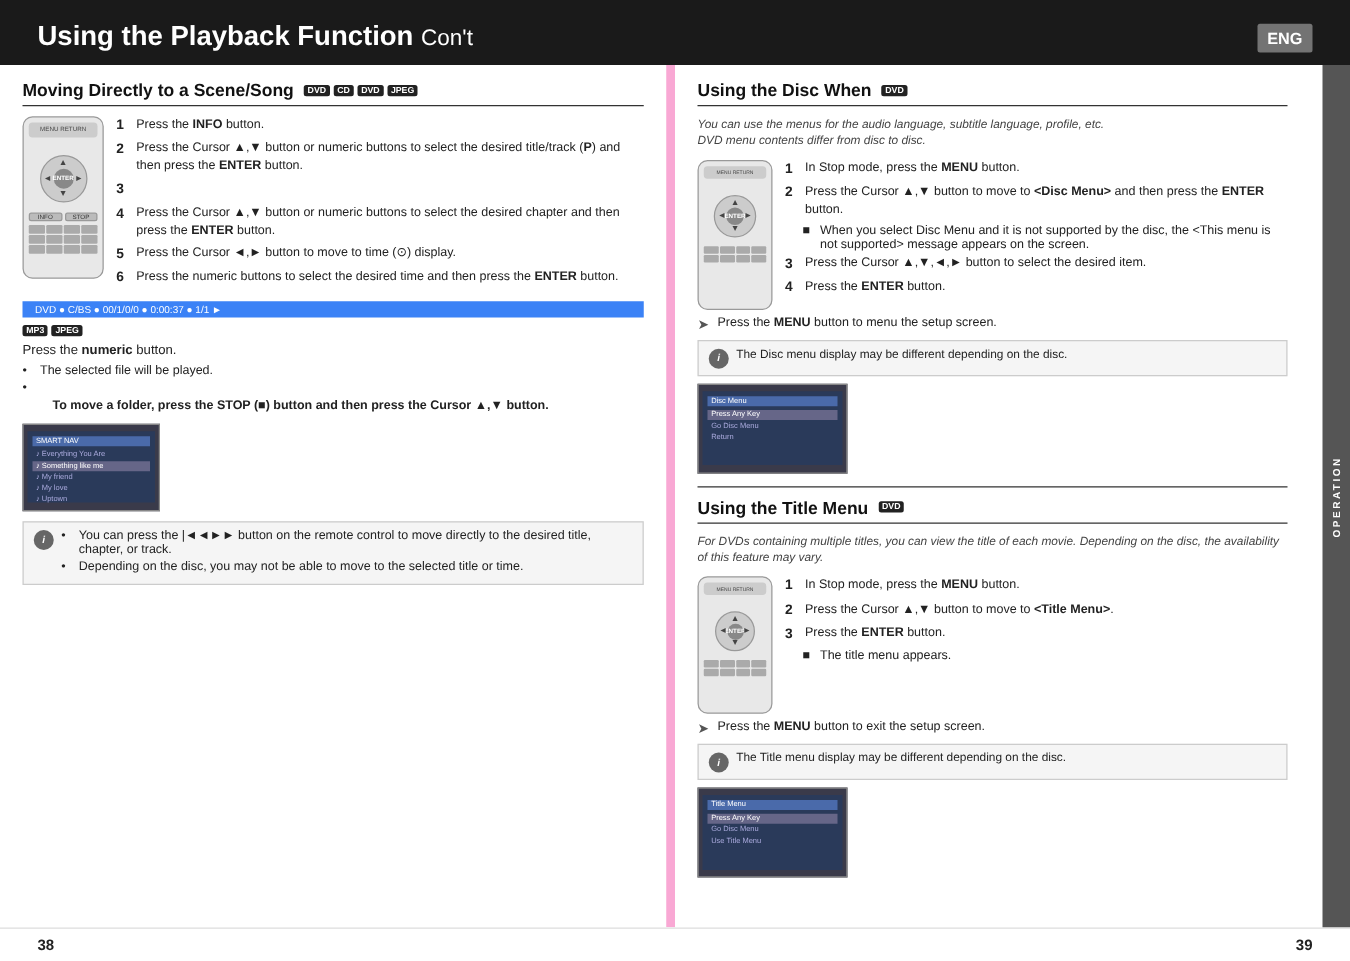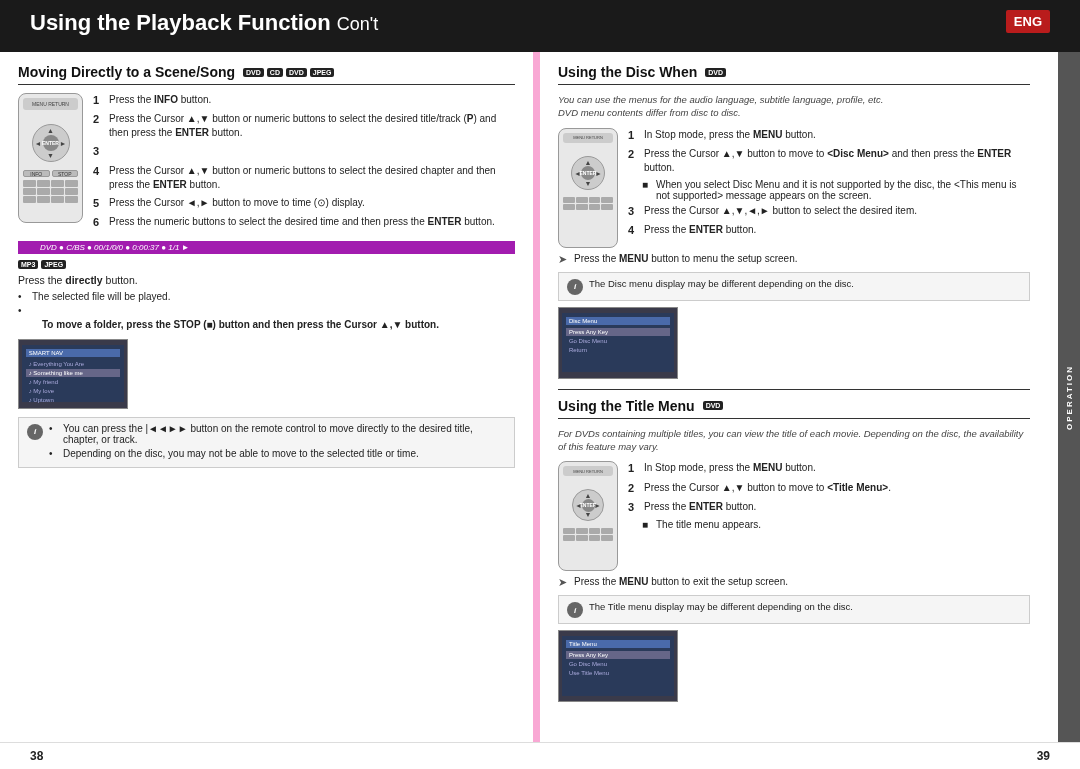--- a/index.html
+++ b/index.html
@@ -20,31 +20,31 @@
       flex-direction: column;
       padding: 0;
       position: relative;
     }
 
     
     .page-header {
       background: #1a1a1a;
       padding: 10px 30px;
       display: flex;
-      align-items: flex-start;
+      align-items: flex-end;
       justify-content: space-between;
       min-height: 52px;
     }
     .page-title {
       color: #fff;
       font-size: 22px;
       font-weight: bold;
     }
     .eng-badge {
-      background: #b91c1c;
+      background: #737373;
       color: #fff;
       font-size: 13px;
       font-weight: bold;
       padding: 4px 8px;
       border-radius: 2px;
     }
 
     
     .main-content {
       display: flex;
@@ -207,29 +207,28 @@
       display: flex;
       gap: 4px;
       margin-bottom: 3px;
       font-size: 10px;
     }
     .bullet-sym {
       min-width: 10px;
     }
 
     .disc-strip {
-      background: #a21caf;
+      background: #3b82f6;
       color: #fff;
       font-size: 8px;
-      padding: 2px 22px;
+      padding: 2px 10px;
       margin-top: 4px;
       margin-bottom: 6px;
       display: flex;
       gap: 8px;
-      font-style: italic;
     }
 
     .screen-placeholder {
       width: 110px;
       height: 70px;
       background: #3a3a4a;
       border: 1px solid #888;
       position: relative;
       margin-top: 4px;
       display: flex;
@@ -417,21 +416,21 @@
       <div class="disc-strip">
         <span>DVD ● C/BS ● 00/1/0/0 ● 0:00:37 ● 1/1 ►</span>
       </div>
 
       <div style="margin-bottom:5px;">
         <div class="numeric-icons">
           <span class="icon-badge">MP3</span>
           <span class="icon-badge">JPEG</span>
         </div>
         <p style="font-size:10.5px; margin-bottom:5px;">
-          Press the <span class="bold">directly</span> button.
+          Press the <span class="bold">numeric</span> button.
         </p>
         <div class="bullet-item">
           <span class="bullet-sym">•</span>
           <span>The selected file will be played.</span>
         </div>
         <div class="bullet-item">
           <span class="bullet-sym">•</span>
         </div>
         <div class="bullet-item" style="margin-left:10px;font-weight:bold;">
           <span class="bullet-sym"></span>

